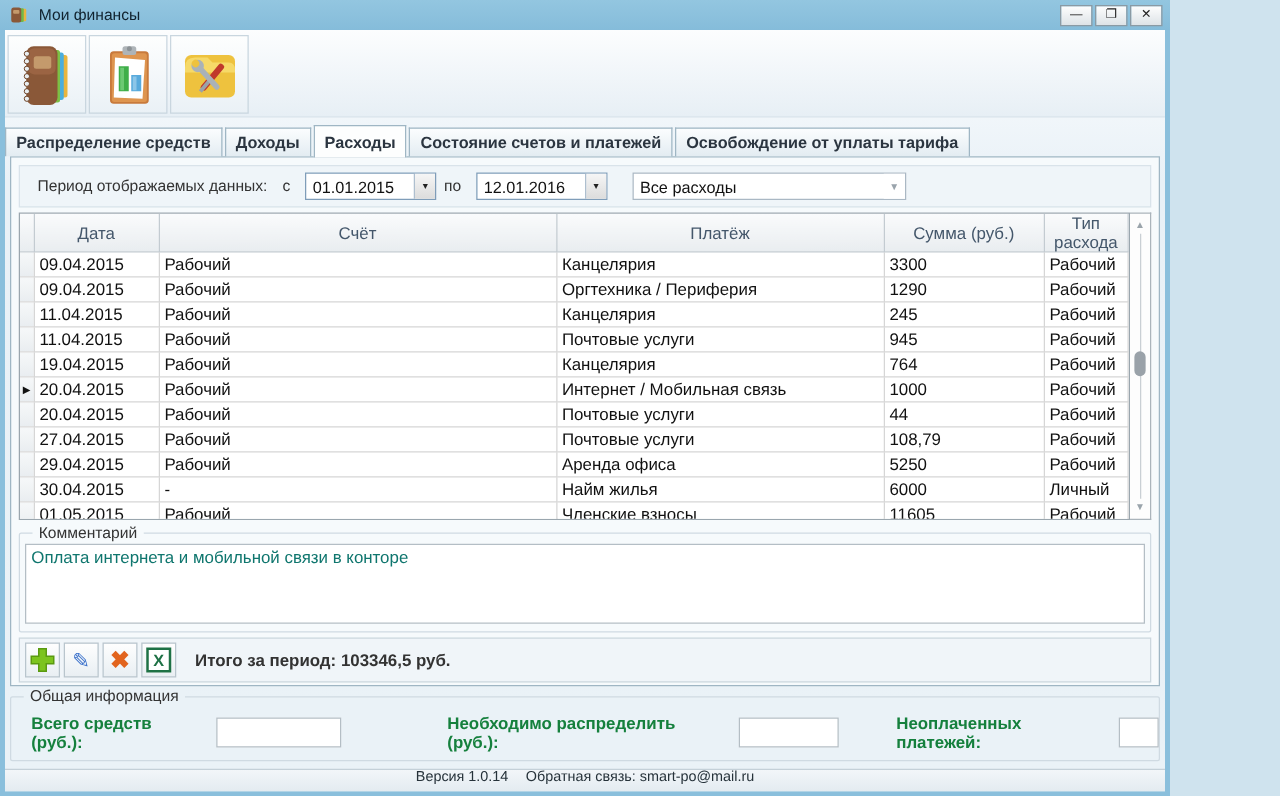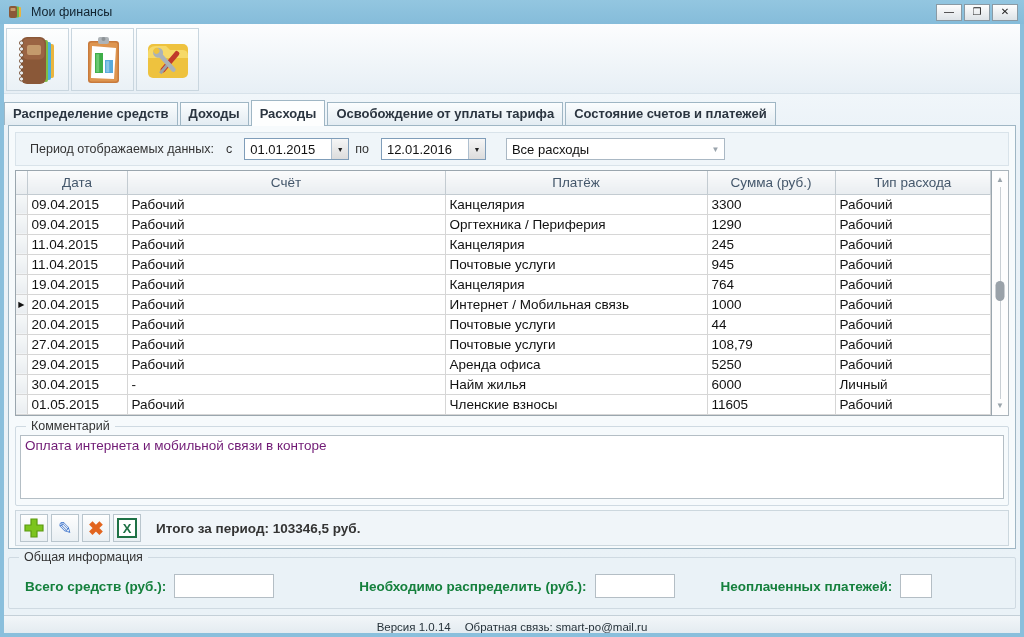--- a/index.html
+++ b/index.html
@@ -1,19 +1,19 @@
 <!DOCTYPE html>
 <html><head>
 <meta charset="utf-8">
 <style>
   * { box-sizing: border-box; margin: 0; padding: 0; }
   html,body { width:1024px; height:637px; }
   body { font-family: "Liberation Sans", sans-serif; font-size:13px; color:#222; background:#cfe3ee; overflow:hidden; }
 
-  .window { width:1024px; height:637px; background:#8abfdc; display:flex; flex-direction:column; }
+  .window { width:936px; height:637px; background:#8abfdc; display:flex; flex-direction:column; }
 
   
   .titlebar { height:24px; background:linear-gradient(#93c6e0,#85bcda); display:flex; align-items:center; padding:0 6px 0 8px; flex:0 0 auto; }
   .titlebar .app-icon { width:16px; height:14px; margin-right:7px; }
   .titlebar .title { font-size:12.5px; color:#10222e; }
   .win-controls { margin-left:auto; display:flex; gap:2px; }
   .win-btn { width:26px; height:17px; border:1px solid #8a9aa4; background:linear-gradient(#fdfdfd,#dde3e7); display:flex; align-items:center; justify-content:center; font-size:10px; color:#222; line-height:1; cursor:default; }
 
   
   .client { flex:1 1 auto; margin:0 4px 4px; background:linear-gradient(#fbfdfe,#e9f1f7 120px,#eaf2f7); display:flex; flex-direction:column; overflow:hidden; }
@@ -60,40 +60,40 @@
   .vscroll { width:17px; border:1px solid #aab4bb; border-left:none; background:#fdfdfd; position:relative; flex:0 0 auto; }
   .vscroll .arrow { position:absolute; left:0; width:100%; text-align:center; font-size:8px; color:#9aa4ab; line-height:14px; height:14px; }
   .vscroll .arrow.up { top:2px; } .vscroll .arrow.down { bottom:2px; }
   .vscroll .track { position:absolute; left:50%; top:16px; bottom:16px; width:1px; background:#c9cfd4; }
   .vscroll .thumb { position:absolute; left:50%; transform:translateX(-50%); top:45%; width:9px; height:20px; border-radius:5px; background:#9aa2a9; }
 
   
   .groupbox { border:1px solid #cfdae2; border-radius:2px; position:relative; }
   .groupbox .legend { position:absolute; top:-8px; left:10px; background:#f6fafc; padding:0 5px; font-size:12.5px; color:#333; }
   .comment-box { margin:10px 6px 0; height:80px; flex:0 0 auto; }
-  .comment-box textarea { width:calc(100% - 8px); height:64px; margin:8px 4px 4px; border:1px solid #b4bec5; resize:none; font-family:"Liberation Sans",sans-serif; font-size:13.5px; color:#701a75; padding:2px 4px; background:#fff; display:block; }
+  .comment-box textarea { width:calc(100% - 8px); height:64px; margin:8px 4px 4px; border:1px solid #b4bec5; resize:none; font-family:"Liberation Sans",sans-serif; font-size:13.5px; color:#0f766e; padding:2px 4px; background:#fff; display:block; }
 
   
   .actions { margin:4px 6px 0; height:36px; border:1px solid #ccd7de; background:#f0f5f9; display:flex; align-items:center; padding-left:4px; gap:3px; flex:0 0 auto; }
   .act-btn { width:28px; height:28px; border:1px solid #b9c5cd; background:linear-gradient(#fefefe,#e9eff3); display:flex; align-items:center; justify-content:center; }
   .act-btn .glyph-x { color:#e2641e; font-size:19px; font-weight:bold; line-height:1; }
   .act-btn .glyph-pen { color:#3f74cc; font-size:17px; line-height:1; }
   .excel-ic { width:20px; height:20px; border:2px solid #1e7145; background:#fff; color:#1e7145; font-weight:bold; font-size:13px; display:flex; align-items:center; justify-content:center; }
   .total { margin-left:12px; font-weight:bold; font-size:13.5px; color:#333; }
 
   
   .summary { margin:8px 4px 0; height:52px; background:#eaf2f7; flex:0 0 auto; }
   .summary .row { display:flex; align-items:center; height:100%; padding:6px 0 0 16px; }
   .summary label { font-weight:bold; font-size:13.5px; color:#15803d; }
   .summary input { height:24px; border:1px solid #b4bec5; background:#fff; margin-left:8px; font-family:"Liberation Sans",sans-serif; font-size:13px; padding:0 4px; }
   .inp-total { width:100px; } .inp-dist { width:80px; } .inp-unpaid { width:32px; }
   .sp1 { margin-left:85px; } .sp2 { margin-left:46px; }
 
   
-  .statusbar { margin-top:6px; height:23px; border-top:1px solid #c4d0d8; background:linear-gradient(#f2f6f9,#dfe8ee); display:flex; align-items:center; justify-content:center; gap:14px; font-size:11.5px; color:#26323a; flex:0 0 auto; }
+  .statusbar { margin-top:6px; height:23px; border-top:1px solid #c4d0d8; background:linear-gradient(#f2f6f9,#dfe8ee); display:flex; justify-content:center; gap:14px; font-size:11.5px; color:#26323a; flex:0 0 auto; }
 </style>
 </head>
 <body>
 
 <div class="window">
 
   <div class="titlebar">
     <svg class="app-icon" viewBox="0 0 16 14">
       <rect x="9" y="2" width="4" height="10" rx="1" fill="#e9b53f"></rect>
       <rect x="7" y="1.5" width="4" height="11" rx="1" fill="#6fb84a"></rect>
@@ -157,22 +157,22 @@
             <circle cx="25.2" cy="12.5" r="3" fill="#eec23e"></circle>
           </g>
         </svg>
       </div>
     </div>
 
     <div class="tabstrip">
       <div class="tab">Распределение средств</div>
       <div class="tab">Доходы</div>
       <div class="tab active">Расходы</div>
+      <div class="tab">Состояние счетов и платежей</div>
       <div class="tab">Освобождение от уплаты тарифа</div>
-      <div class="tab">Состояние счетов и платежей</div>
     </div>
 
     <div class="tabpage">
 
       <div class="filter">
         <span class="lbl">Период отображаемых данных:</span>
         <span class="lbl">с</span>
         <div class="combo">
           <div class="val">01.01.2015</div>
           <div class="btn">▼</div>

